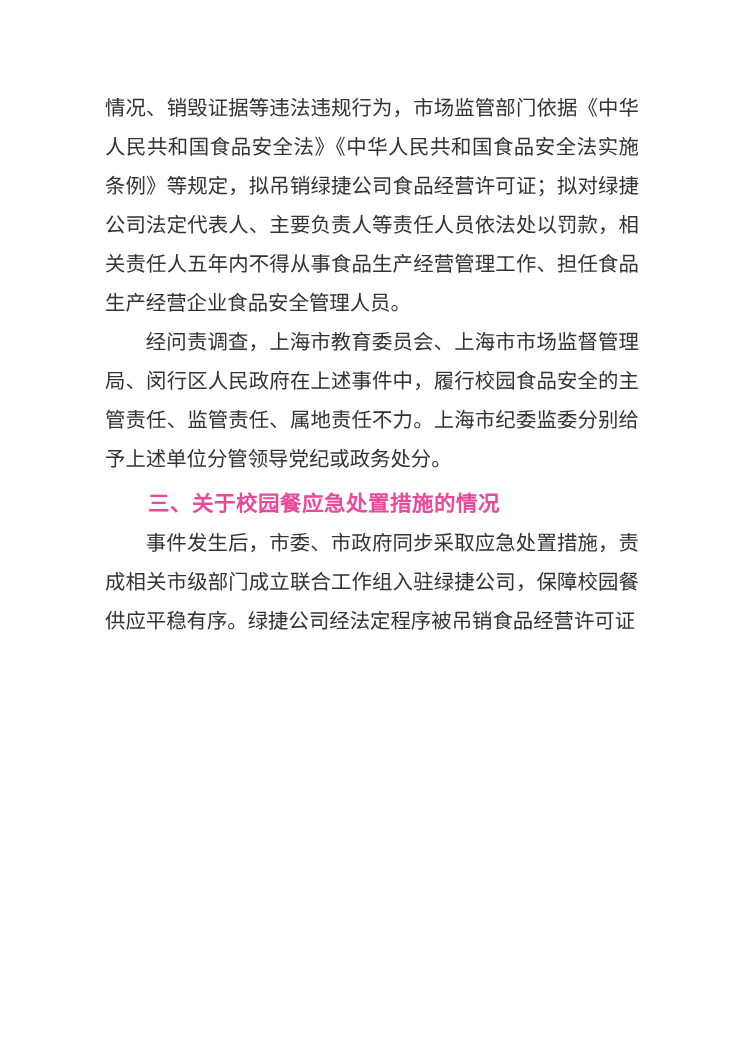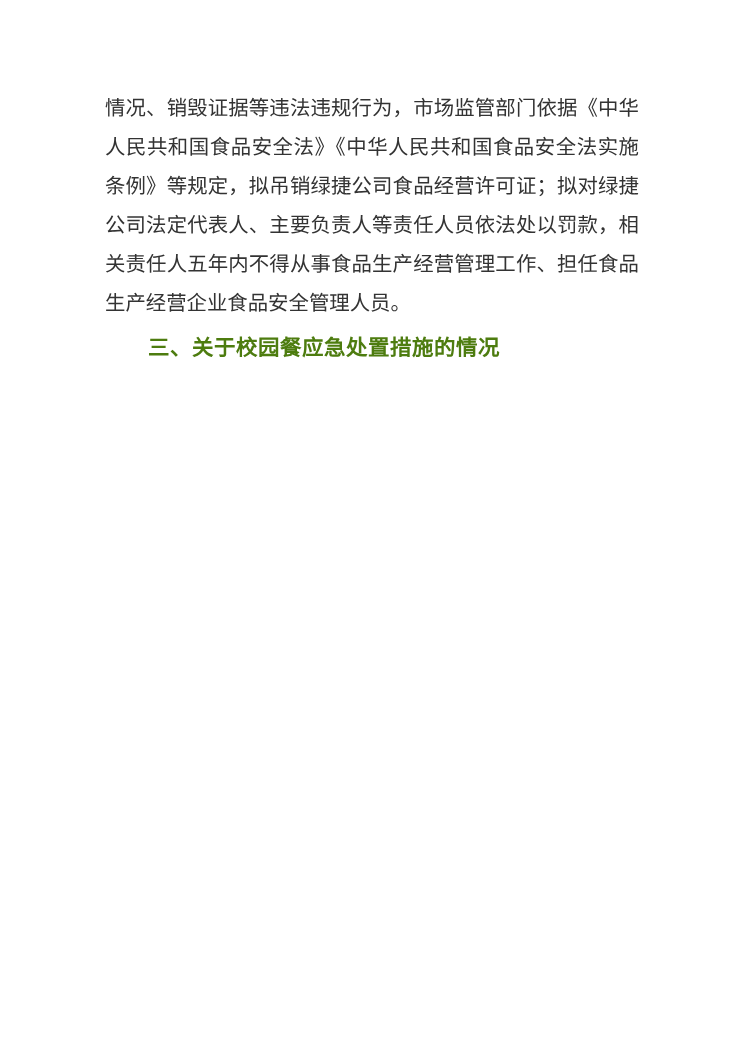--- a/index.html
+++ b/index.html
@@ -34,21 +34,21 @@
     word-break: break-all;
     overflow-wrap: break-word;
   }
   p.body-para.indent {
     text-indent: 2em;
   }
   h2.section-heading {
     margin: 6px 0 0 0;
     padding: 0;
     text-indent: 2em;
-    color: #4d7c0f;
+    color: #ec4899;
     font-family: "Liberation Sans", "DejaVu Sans", sans-serif;
     font-weight: 700;
     font-size: 21.5px;
     line-height: 39px;
     letter-spacing: 0.5px;
   }
   .page-number {
     position: absolute;
     left: 105px;
     width: 534px;
@@ -59,16 +59,18 @@
     font-size: 13px;
     line-height: 16px;
   }
 </style>
 </head>
 <body>
 
 <div class="page">
   <div class="doc-body">
     <p class="body-para">情况、销毁证据等违法违规行为，市场监管部门依据《中华人民共和国食品安全法》《中华人民共和国食品安全法实施条例》等规定，拟吊销绿捷公司食品经营许可证；拟对绿捷公司法定代表人、主要负责人等责任人员依法处以罚款，相关责任人五年内不得从事食品生产经营管理工作、担任食品生产经营企业食品安全管理人员。</p>
+    <p class="body-para indent">经问责调查，上海市教育委员会、上海市市场监督管理局、闵行区人民政府在上述事件中，履行校园食品安全的主管责任、监管责任、属地责任不力。上海市纪委监委分别给予上述单位分管领导党纪或政务处分。</p>
     <h2 class="section-heading">三、关于校园餐应急处置措施的情况</h2>
+    <p class="body-para indent">事件发生后，市委、市政府同步采取应急处置措施，责成相关市级部门成立联合工作组入驻绿捷公司，保障校园餐供应平稳有序。绿捷公司经法定程序被吊销食品经营许可证</p>
   </div>
   <div class="page-number">3</div>
 </div>
 
 </body></html>

